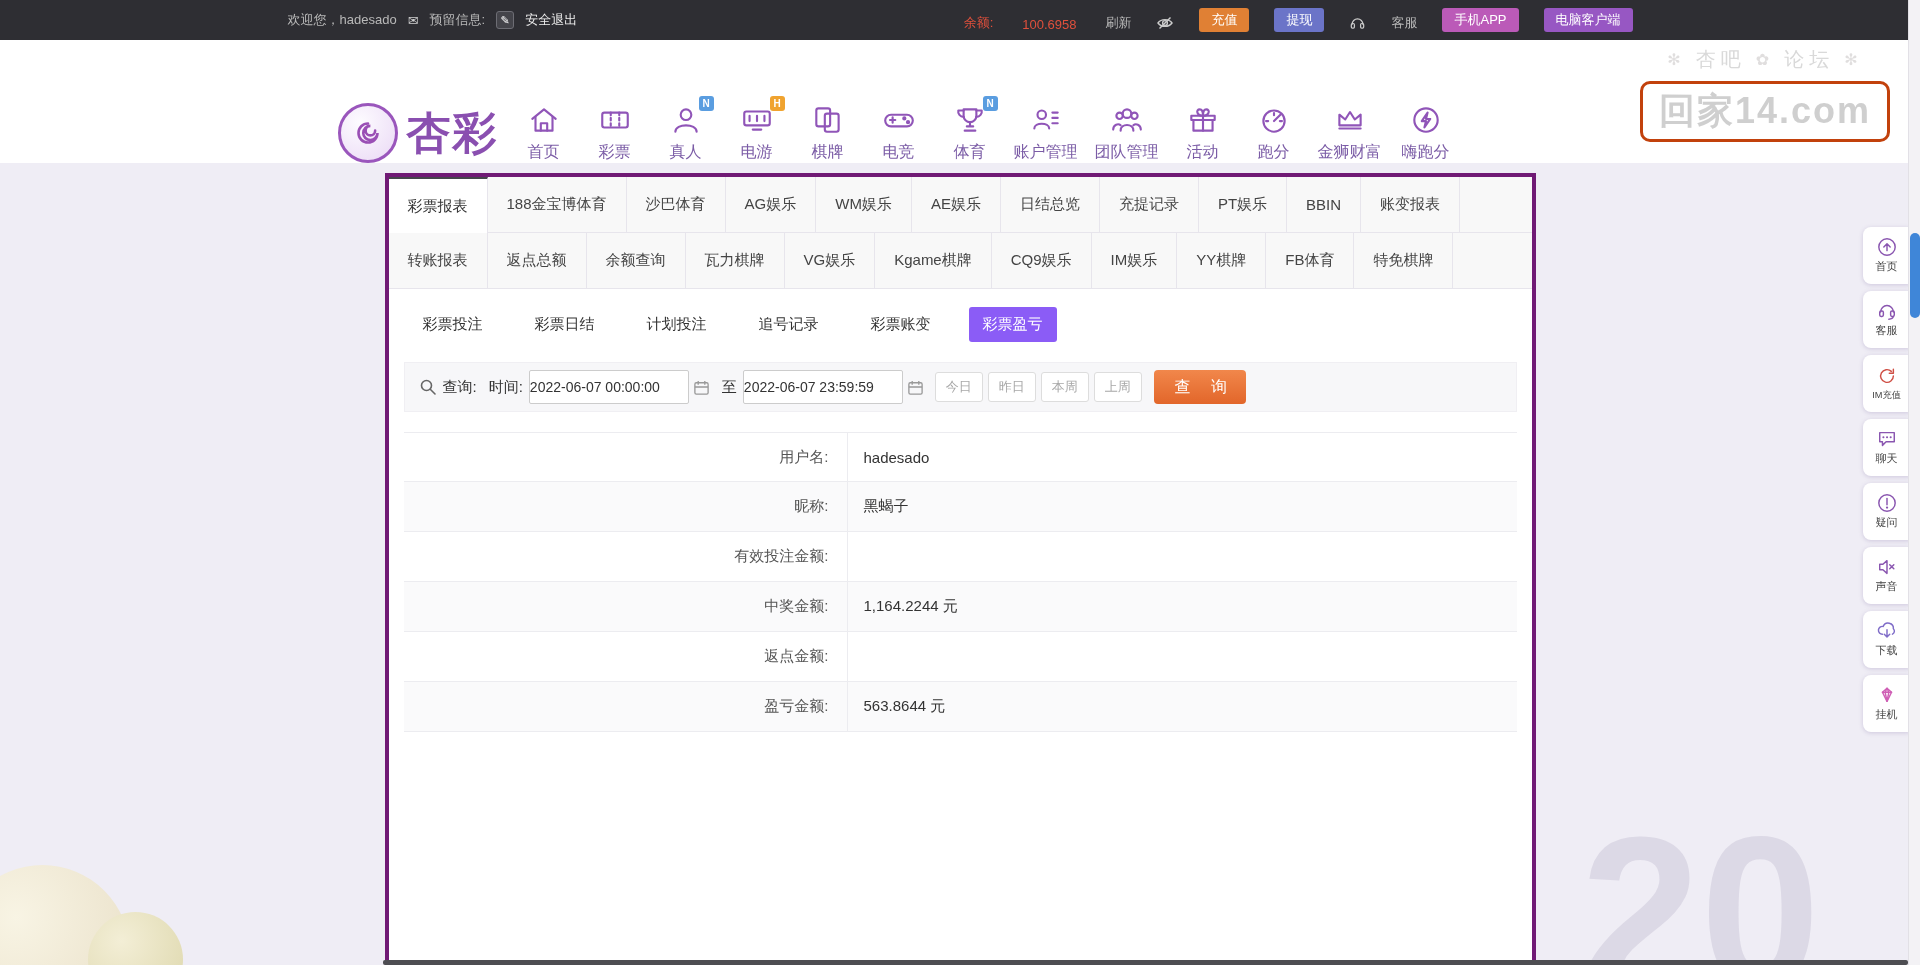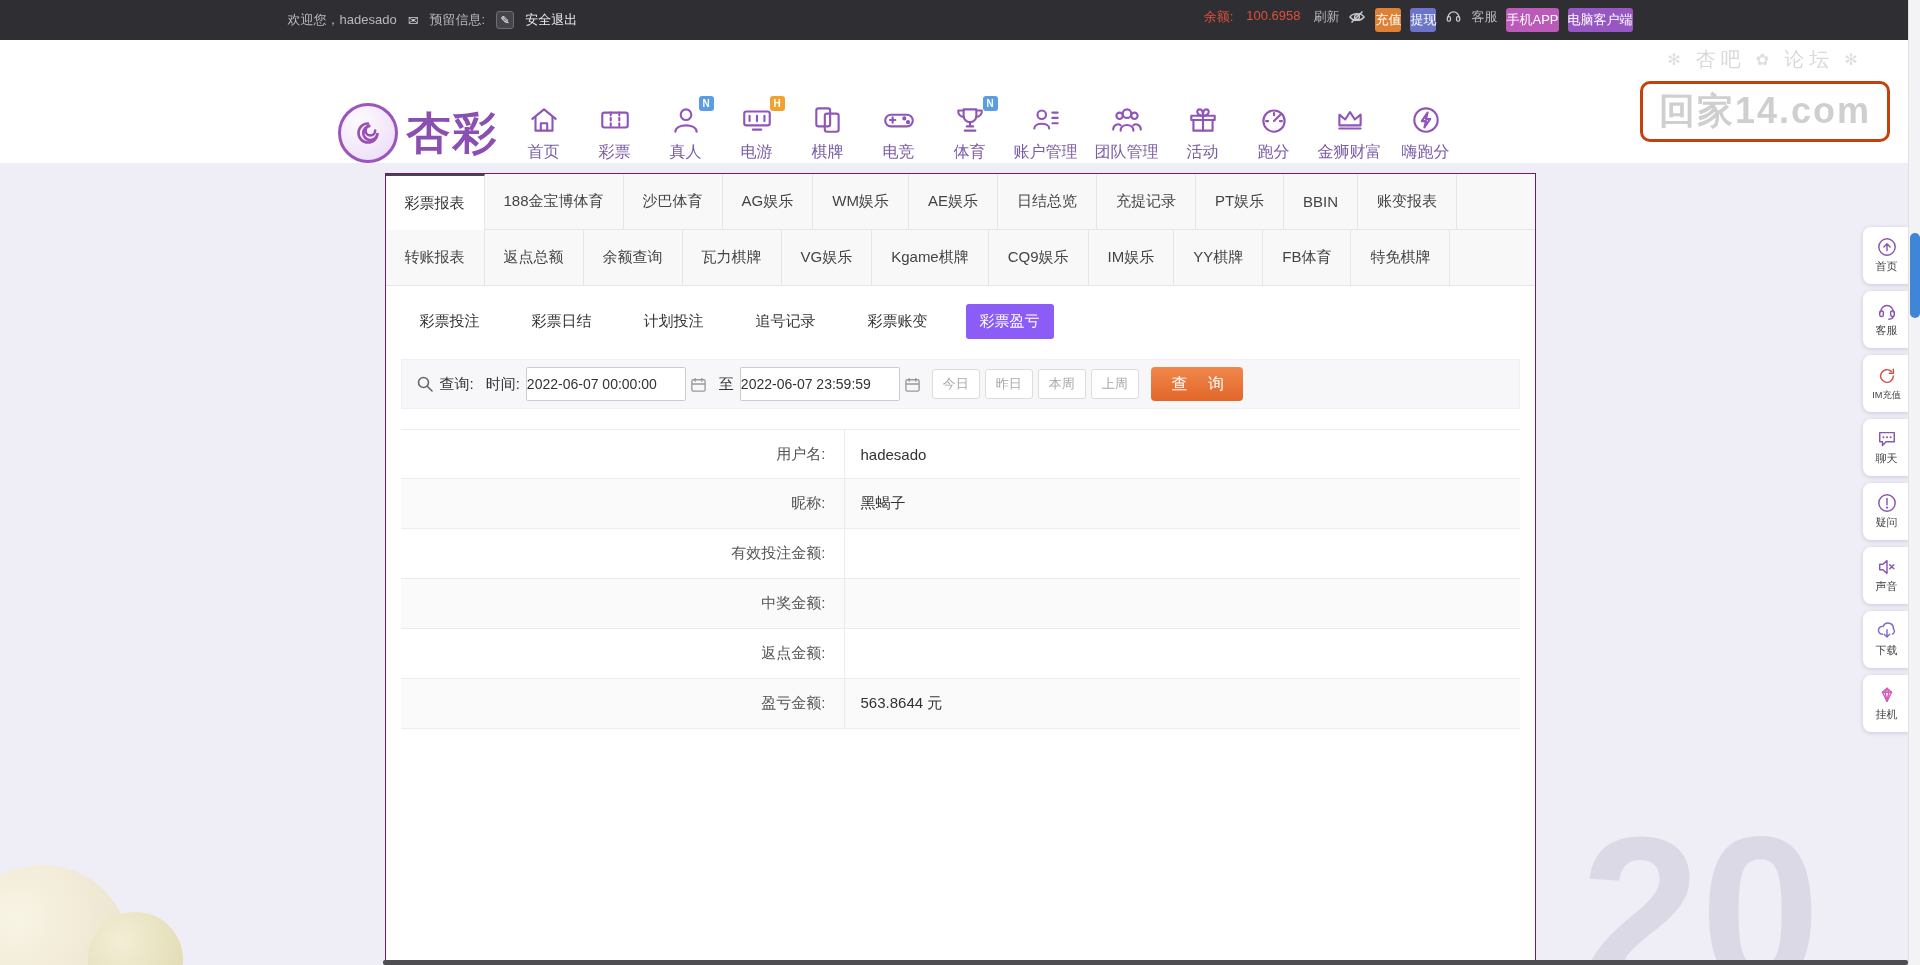--- a/index.html
+++ b/index.html
@@ -3,25 +3,25 @@
 <meta charset="utf-8">
 <style>
   *{margin:0;padding:0;box-sizing:border-box}
   html,body{width:1920px;height:965px;overflow:hidden}
   body{font-family:"Liberation Sans","DejaVu Sans",sans-serif;background:#efedf5;position:relative;color:#333}
 
   
   .topbar{height:40px;background:#2e2e33;display:flex;justify-content:center;align-items:center;position:relative;z-index:4}
   .topbar-inner{width:1345px;display:flex;align-items:center;font-size:13px;color:#b9b9b9}
   .tb-left{display:flex;align-items:center;gap:11px}
-  .tb-right{margin-left:auto;display:flex;align-items:flex-start;gap:9px}
+  .tb-right{margin-left:auto;display:flex;align-items:flex-end;gap:25px}
   .tb-link{color:#ededed;cursor:pointer}
   .tb-edit{width:18px;height:18px;background:#44444a;border:1px solid #6d6d74;border-radius:3px;color:#fff;font-size:11px;display:flex;align-items:center;justify-content:center;cursor:pointer}
   .balance{color:#e0503c;margin-right:4px;white-space:nowrap}
-  .pill{height:24px;padding:0 0;border:none;border-radius:3px;color:#fff;font-size:13px;cursor:pointer;white-space:nowrap}
+  .pill{height:24px;padding:0 12px;border:none;border-radius:3px;color:#fff;font-size:13px;cursor:pointer;white-space:nowrap}
   .pill.orange{background:#e08034}
   .pill.blue{background:#6b74c8}
   .pill.pink{background:#bb5ab8}
   .pill.purple{background:#9757c3}
   .tb-ico{display:inline-flex;align-items:center;color:#cfcfcf}
 
   
   .header{height:123px;background:#fff;position:relative;z-index:3}
   .header-inner{width:1345px;margin:0 auto;height:100%;display:flex;align-items:flex-end;padding-left:50px}
   .logo{display:flex;align-items:center;gap:9px;margin-right:18px;cursor:pointer}
@@ -37,21 +37,21 @@
   .nico{width:34px;height:34px;stroke:#9055b8;fill:none;stroke-width:2;stroke-linecap:round;stroke-linejoin:round}
 
   
   .watermark{position:absolute;top:6px;right:30px;text-align:center;color:#d9d9d9;z-index:2}
   .wm-line1{font-size:20px;letter-spacing:5px;display:flex;align-items:center;gap:10px;justify-content:center}
   .wm-orn{color:#e0dede;font-size:16px}
   .wm-box{margin-top:8px;border:3px solid #c2410c;border-radius:10px;padding:3px 16px;font-size:36px;font-weight:bold;color:#cfcfcf;letter-spacing:2px}
 
   
   .main{position:relative;height:802px}
-  .card{width:1151px;margin:10px auto 0;background:#fff;border:1px solid #701a75;height:792px;position:relative;z-index:2}
+  .card{width:1151px;margin:10px auto 0;background:#fff;border:4px solid #701a75;height:792px;position:relative;z-index:2}
   .tabrow{display:flex;background:#f8f8f8;border-bottom:1px solid #e7e5ec;height:56px;position:relative}
   .tab{display:flex;align-items:center;padding:0 19px;border-right:1px solid #e7e5ec;font-size:15px;color:#444;white-space:nowrap;cursor:pointer}
   .tab.active{background:#fff;border-top:2px solid #46464c;height:57px;margin-bottom:-1px;color:#333}
 
   .subtabs{display:flex;align-items:center;padding:18px 20px 14px;font-size:15px}
   .subtab{padding:8px 14px;margin-right:24px;color:#333;cursor:pointer;white-space:nowrap}
   .subtab.active{background:#8b5cf6;color:#fff;border-radius:3px}
 
   .searchbar{margin:6px 15px 0;background:#f7f7f9;border:1px solid #f0eff3;display:flex;align-items:center;height:50px;padding:0 14px;font-size:15px;color:#333}
   .searchbar .lbl{margin:0 6px;white-space:nowrap}
@@ -368,20 +368,21 @@
       </div>
       <div class="trow">
         <div class="tlabel">昵称:</div>
         <div class="tvalue">黑蝎子</div>
       </div>
       <div class="trow">
         <div class="tlabel">有效投注金额:</div>
       </div>
       <div class="trow">
         <div class="tlabel">中奖金额:</div>
+        <div class="tvalue">1,164.2244 元</div>
       </div>
       <div class="trow">
         <div class="tlabel">返点金额:</div>
       </div>
       <div class="trow">
         <div class="tlabel">盈亏金额:</div>
         <div class="tvalue">563.8644 元</div>
       </div>
     </div>
 

